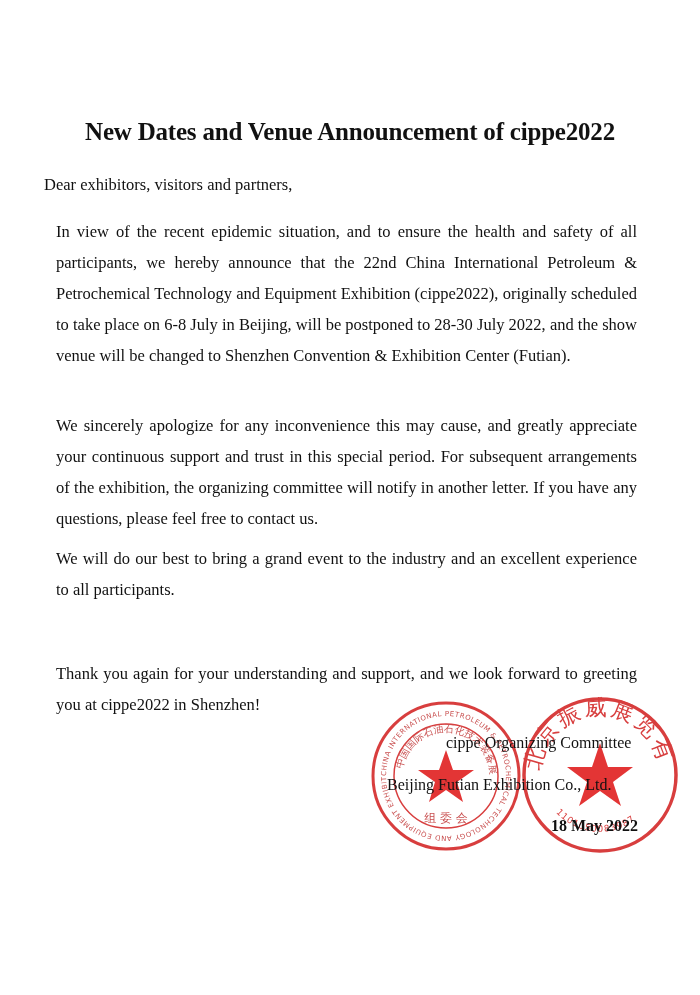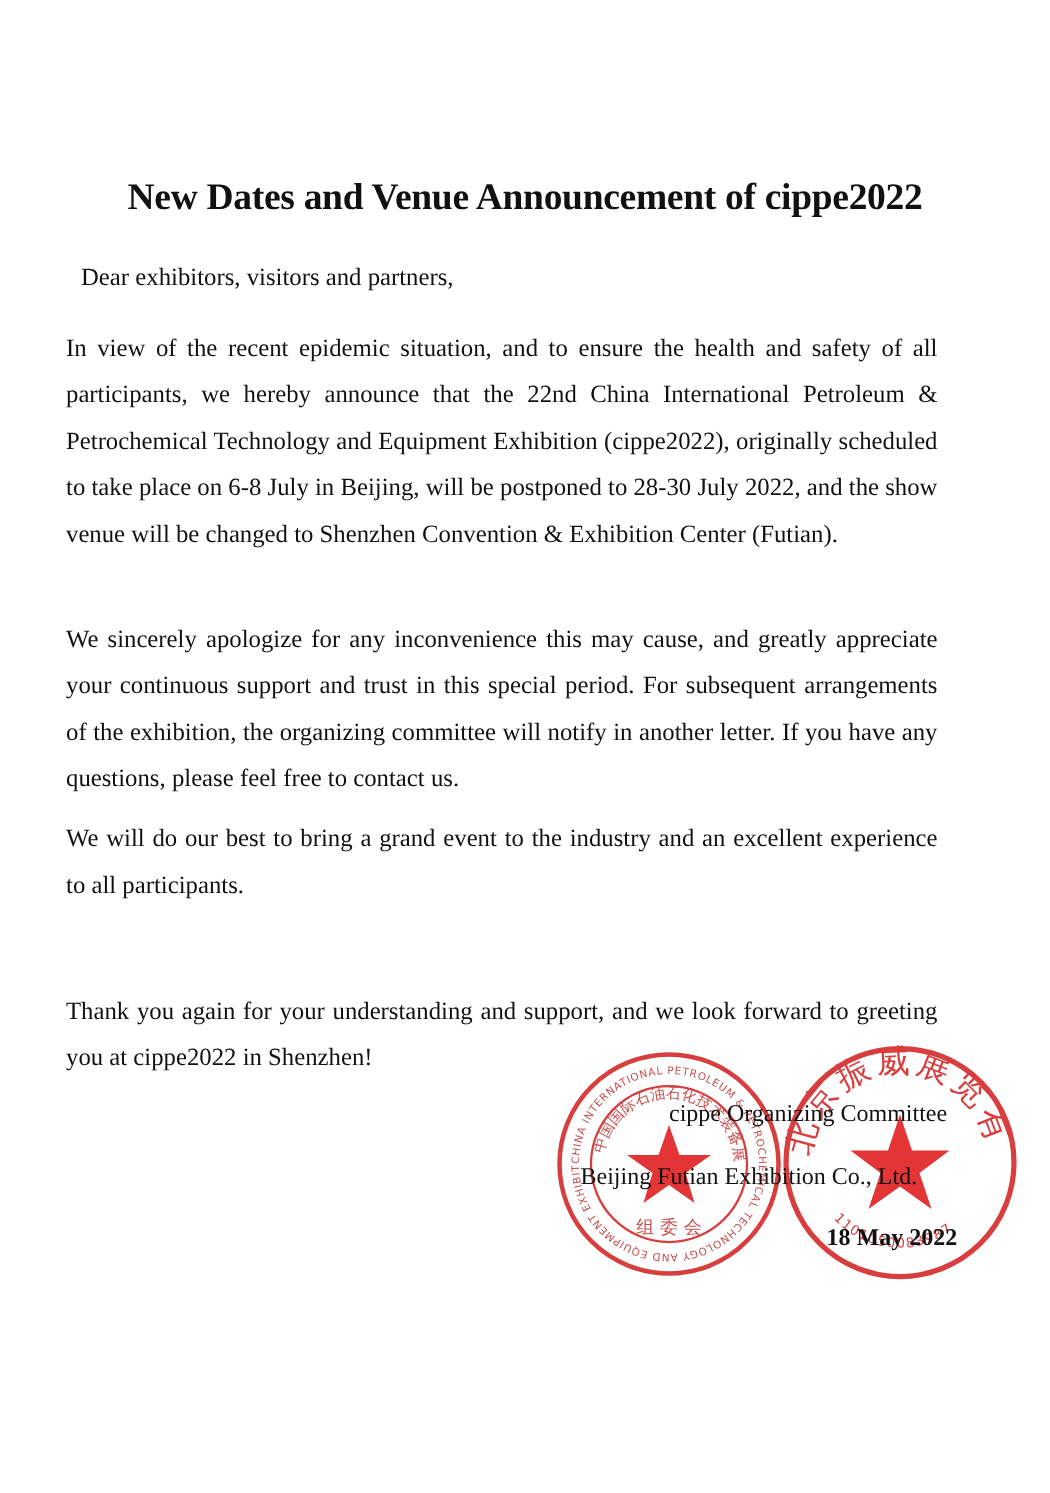--- a/index.html
+++ b/index.html
@@ -1,21 +1,21 @@
 <!DOCTYPE html>
 <html><head>
 <meta charset="utf-8">
 <style>
   html, body { margin: 0; padding: 0; background: #ffffff; }
   body { width: 700px; height: 995px; position: relative; overflow: hidden;
          font-family: "Liberation Serif", "DejaVu Serif", serif; color: #111; }
   .title { position: absolute; top: 118px; left: 0; width: 700px; text-align: center;
            font-weight: bold; font-size: 25px; letter-spacing: -0.2px; }
-  .salutation { position: absolute; top: 175px; left: 54px; font-size: 16.5px; }
-  .para { position: absolute; left: 44px; width: 581px; font-size: 16.5px;
+  .salutation { position: absolute; top: 175px; left: 44px; font-size: 16.5px; }
+  .para { position: absolute; left: 56px; width: 581px; font-size: 16.5px;
           line-height: 31px; text-align: justify; margin: 0; }
   #p1 { top: 216px; }
   #p2 { top: 410px; }
   #p3 { top: 543px; }
   #p4 { top: 614px; margin-top: 44px; }
   .stamp { position: absolute; }
   .sig { position: absolute; font-size: 16px; white-space: nowrap; z-index: 3; }
   #sig1 { top: 734px; left: 446px; text-align: center; }
   #sig2 { top: 776px; left: 387px; }
   #sig3 { top: 817px; left: 551px; font-weight: bold; }

